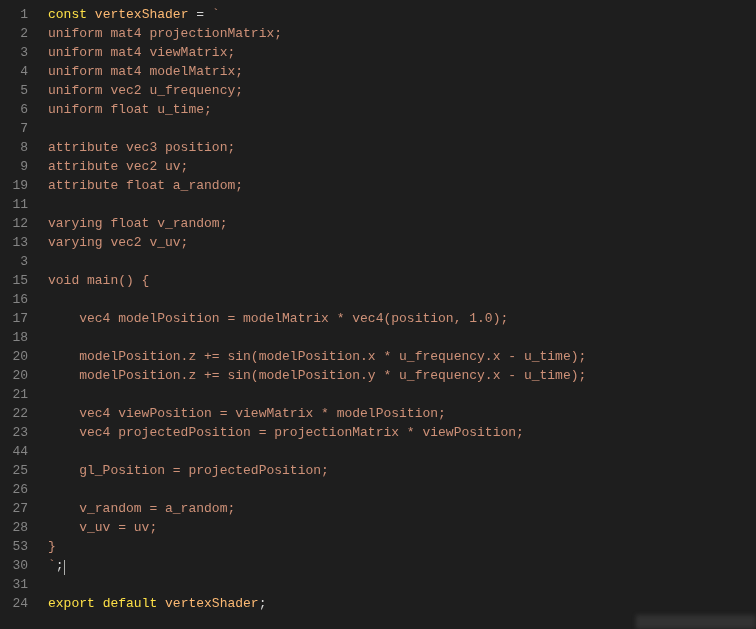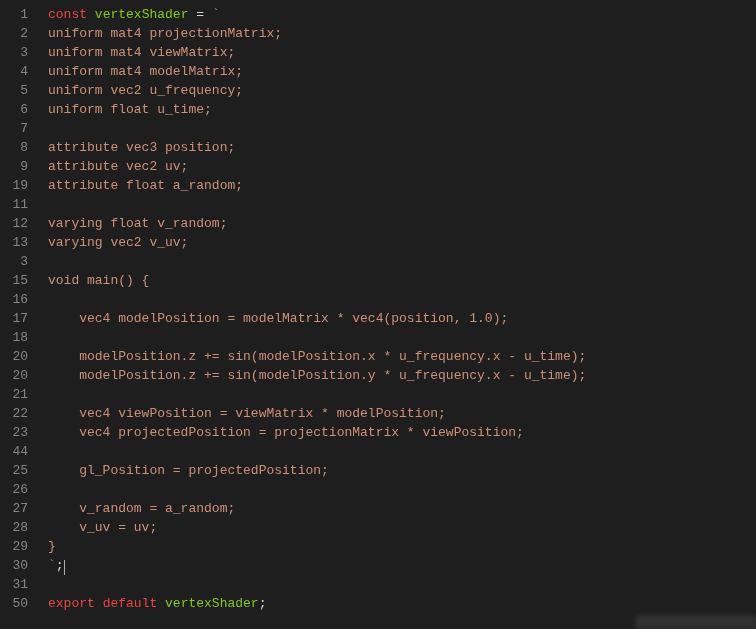--- a/index.html
+++ b/index.html
@@ -34,22 +34,22 @@
   .code {
     flex: 1;
     padding-top: 5px;
     padding-left: 10px;
     color: #d4d4d4;
     white-space: pre;
   }
   .code .row {
     height: 19px;
   }
-  .kw { color: #ef4444; }
-  .var { color: #84cc16; }
+  .kw { color: #fde047; }
+  .var { color: #fdba74; }
   .str { color: #ce9178; }
   .pln { color: #d4d4d4; }
   .op { color: #d4d4d4; }
   .cursor {
     display: inline-block;
     width: 1px;
     height: 15px;
     background: #aeafad;
     vertical-align: text-top;
     margin-top:2px;
@@ -90,20 +90,20 @@
       <div class="ln">20</div>
       <div class="ln">20</div>
       <div class="ln">21</div>
       <div class="ln">22</div>
       <div class="ln">23</div>
       <div class="ln">44</div>
       <div class="ln">25</div>
       <div class="ln">26</div>
       <div class="ln">27</div>
       <div class="ln">28</div>
-      <div class="ln">29</div>
+      <div class="ln">53</div>
       <div class="ln">30</div>
       <div class="ln">31</div>
-      <div class="ln">50</div>
+      <div class="ln">24</div>
     </div>
   <div class="code" id="code"><div class="row"><span class="kw">const</span><span class="pln"> </span><span class="var">vertexShader</span><span class="pln"> </span><span class="op">=</span><span class="pln"> </span><span class="str">`</span></div><div class="row"><span class="str">uniform mat4 projectionMatrix;</span></div><div class="row"><span class="str">uniform mat4 viewMatrix;</span></div><div class="row"><span class="str">uniform mat4 modelMatrix;</span></div><div class="row"><span class="str">uniform vec2 u_frequency;</span></div><div class="row"><span class="str">uniform float u_time;</span></div><div class="row"></div><div class="row"><span class="str">attribute vec3 position;</span></div><div class="row"><span class="str">attribute vec2 uv;</span></div><div class="row"><span class="str">attribute float a_random;</span></div><div class="row"></div><div class="row"><span class="str">varying float v_random;</span></div><div class="row"><span class="str">varying vec2 v_uv;</span></div><div class="row"></div><div class="row"><span class="str">void main() {</span></div><div class="row"></div><div class="row"><span class="str">    vec4 modelPosition = modelMatrix * vec4(position, 1.0);</span></div><div class="row"></div><div class="row"><span class="str">    modelPosition.z += sin(modelPosition.x * u_frequency.x - u_time);</span></div><div class="row"><span class="str">    modelPosition.z += sin(modelPosition.y * u_frequency.x - u_time);</span></div><div class="row"></div><div class="row"><span class="str">    vec4 viewPosition = viewMatrix * modelPosition;</span></div><div class="row"><span class="str">    vec4 projectedPosition = projectionMatrix * viewPosition;</span></div><div class="row"></div><div class="row"><span class="str">    gl_Position = projectedPosition;</span></div><div class="row"></div><div class="row"><span class="str">    v_random = a_random;</span></div><div class="row"><span class="str">    v_uv = uv;</span></div><div class="row"><span class="str">}</span></div><div class="row"><span class="str">`</span><span class="pln">;</span><span class="cursor"></span></div><div class="row"></div><div class="row"><span class="kw">export</span><span class="pln"> </span><span class="kw">default</span><span class="pln"> </span><span class="var">vertexShader</span><span class="pln">;</span></div></div>
 </div>
 <div class="smudge"></div>
 
 </body></html>

